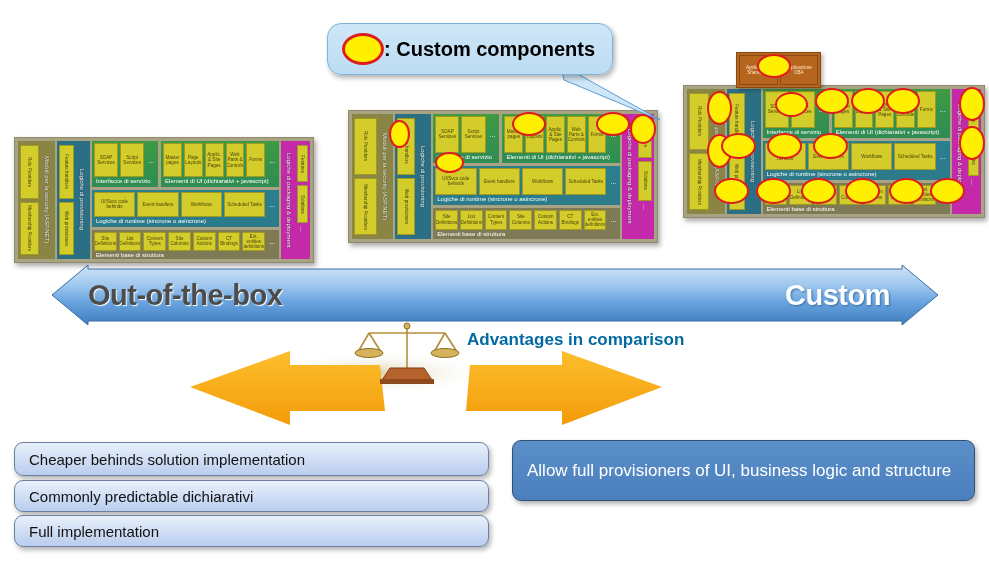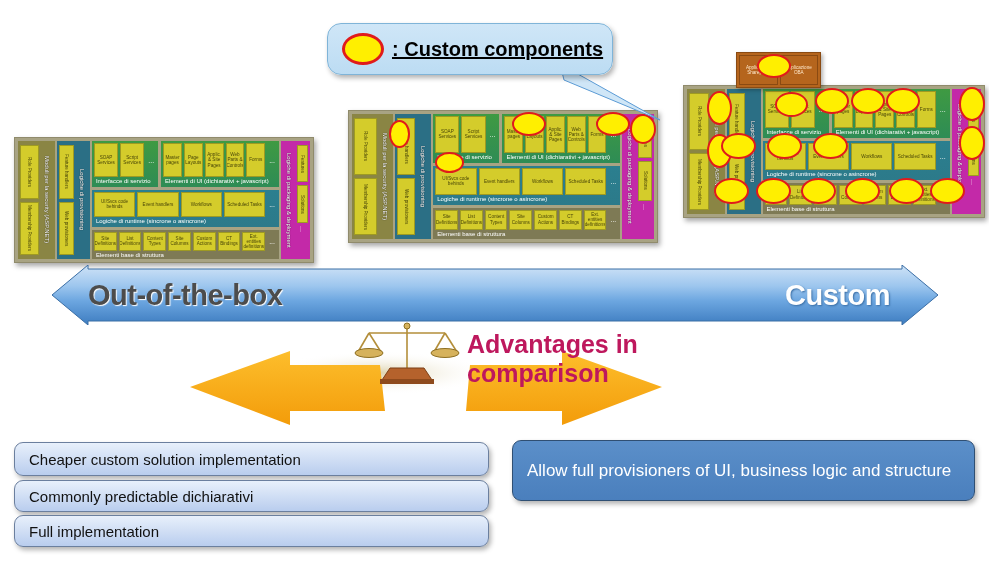--- a/index.html
+++ b/index.html
@@ -33,35 +33,35 @@
 
   
   .mark{position:absolute;border-radius:50%;background:#ffef00;
         border:2px solid #e01b1b;z-index:40;box-sizing:border-box;}
 
   
   #legend{position:absolute;left:327px;top:23px;width:270px;height:50px;
           background:linear-gradient(180deg,#cfe6f7,#bcdcf3);
           border:1px solid #7fb4d8;border-radius:14px;
           box-shadow:2px 3px 5px rgba(0,0,0,.3);
-          display:flex;align-items:center;padding-left:14px;gap:8px;z-index:60;text-decoration:underline;}
+          display:flex;align-items:center;padding-left:14px;z-index:60;}
   #legend .dot{width:36px;height:26px;border-radius:50%;
                background:#ffef00;border:3px solid #e01b1b;flex:none;}
   #legend .txt{font-size:20px;font-weight:bold;color:#000;}
 
   
   #bigarrow{position:absolute;left:52px;top:265px;width:886px;height:60px;z-index:20;}
   #bigarrow .lbl{position:absolute;top:50%;transform:translateY(-50%);
                  font-size:29px;font-weight:bold;letter-spacing:-.5px;}
   #bigarrow .left{left:36px;color:#4c4c4c;text-shadow:1px 1px 1px #fff;}
   #bigarrow .right{right:48px;color:#fff;text-shadow:1px 1px 2px #3a6ea5;}
 
   
   #advtext{position:absolute;left:467px;top:330px;width:220px;z-index:25;
-           font-size:25px;font-weight:bold;color:#be185d;line-height:1.15;}
+           font-size:17px;font-weight:bold;color:#0369a1;line-height:1.15;}
 
   
   .bbox{position:absolute;box-sizing:border-box;border-radius:9px;
         display:flex;align-items:center;padding:0 14px;
         box-shadow:2px 3px 5px rgba(0,0,0,.3);}
   .bbox.light{background:linear-gradient(180deg,#e8f0fb,#b9cdee);
               border:1px solid #6b7f9e;color:#111;font-size:15px;}
   .bbox.dark{background:linear-gradient(180deg,#5b8fc9,#4a7fbd);
              border:1px solid #2f4f73;color:#fff;font-size:17px;
              line-height:1.25;align-items:center;}
@@ -338,21 +338,21 @@
     </div>
   </div>
 
 <div id="apps" style="position:absolute;left:736px;top:52px;width:85px;height:36px;
      background:#b5651d;border:1px solid #8a4a12;display:flex;gap:2px;padding:2px;
      box-sizing:border-box;z-index:5;box-shadow:2px 2px 4px rgba(0,0,0,.3);">
   <div class="ybox" style="flex:1;background:#b5651d;border-color:#8a4a12;color:#ffe7c9;">Applicazioni Sharepoint</div>
   <div class="ybox" style="flex:1;background:#b5651d;border-color:#8a4a12;color:#ffe7c9;">Applicazione OBA</div>
 </div>
 
-<div class="bbox light" style="left:14px;top:442px;width:475px;height:34px;">Cheaper custom solution implementation</div>
+<div class="bbox light" style="left:14px;top:442px;width:475px;height:34px;">Cheaper behinds solution implementation</div>
 <div class="bbox light" style="left:14px;top:480px;width:475px;height:32px;">Commonly predictable dichiarativi</div>
 <div class="bbox light" style="left:14px;top:515px;width:475px;height:32px;">Full implementation</div>
 <div class="bbox dark" style="left:512px;top:440px;width:463px;height:61px;">Allow full provisioners of UI, business logic and structure</div>
 
 <div class="mark" style="left: 389px; top: 120px; width: 21px; height: 28px;"></div>
 <div class="mark" style="left: 435px; top: 152px; width: 29px; height: 21px;"></div>
 <div class="mark" style="left: 512px; top: 112px; width: 34px; height: 24px;"></div>
 <div class="mark" style="left: 596px; top: 112px; width: 34px; height: 24px;"></div>
 <div class="mark" style="left: 630px; top: 114px; width: 26px; height: 30px;"></div>
 <div class="mark" style="left: 757px; top: 54px; width: 34px; height: 24px;"></div>

